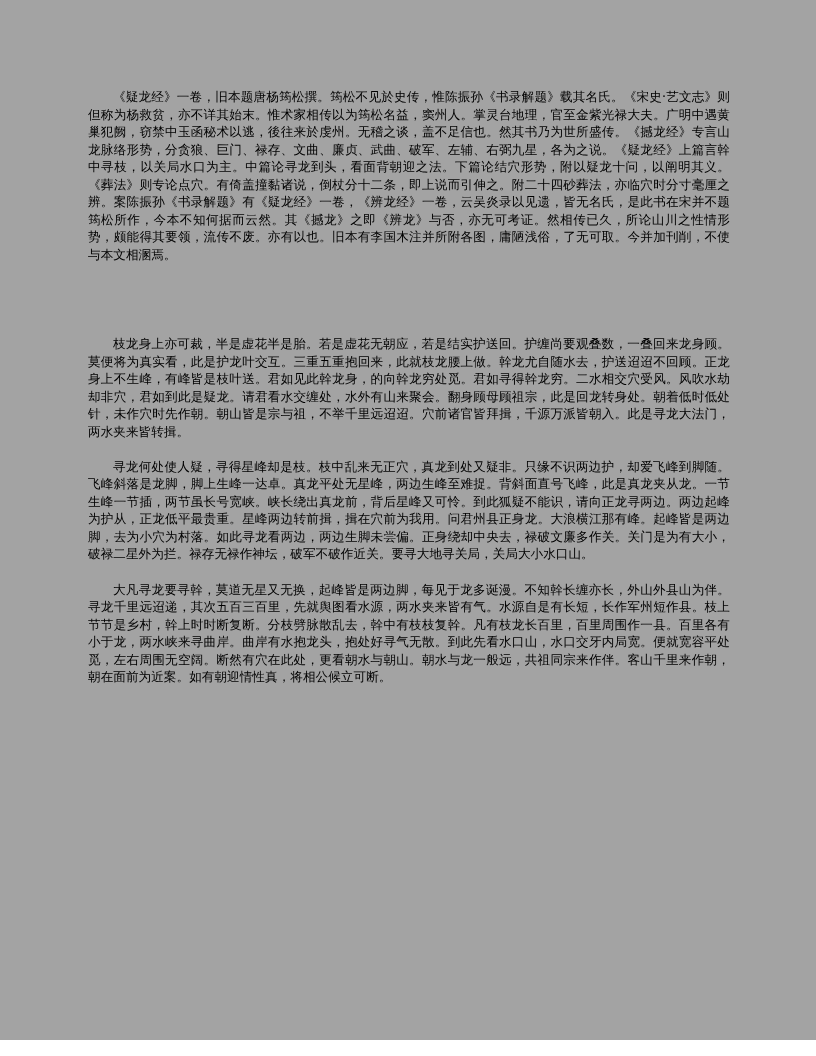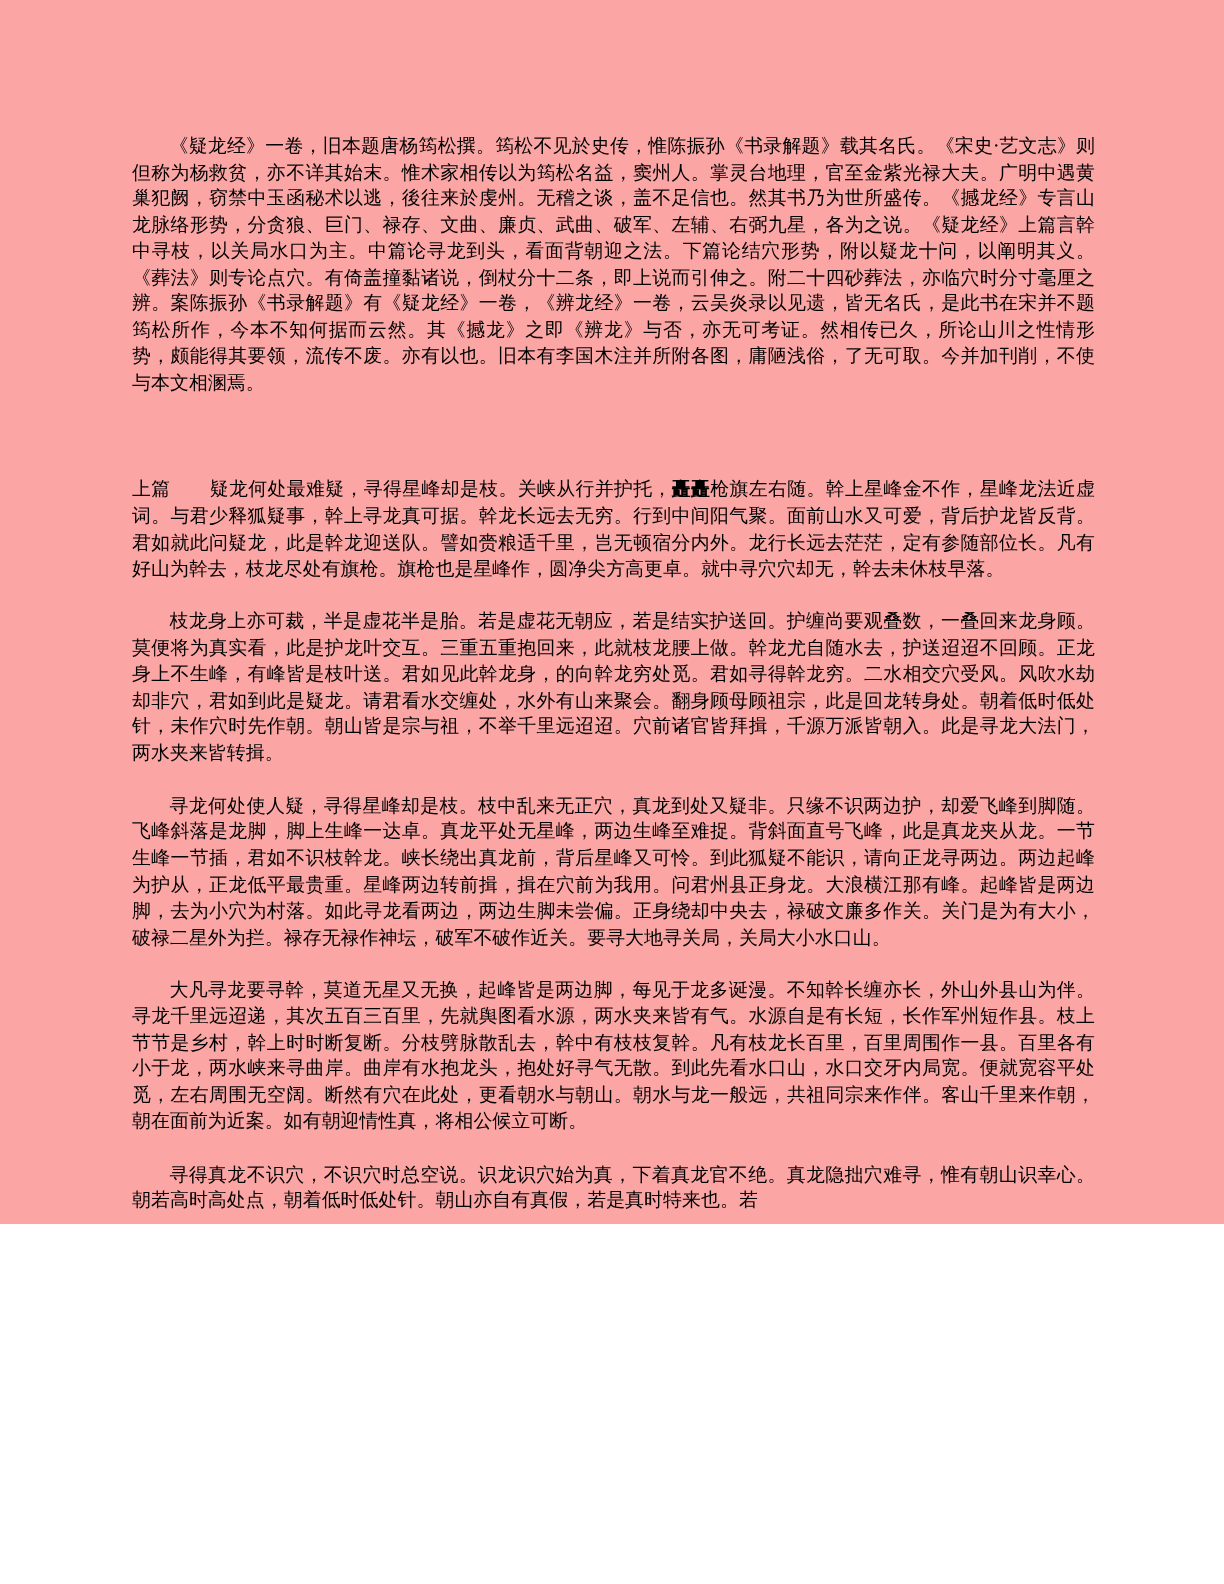--- a/index.html
+++ b/index.html
@@ -7,22 +7,22 @@
     padding: 0;
     background: #ffffff;
   }
   body {
     font-family: "DejaVu Serif", "Liberation Serif", serif;
     color: #000000;
   }
   .page {
     position: relative;
     width: 816px;
-    height: 816px;
-    background: #fca5a5;
+    height: 1040px;
+    background: #a3a3a3;
     box-sizing: border-box;
     overflow: hidden;
   }
   .content {
     position: absolute;
     left: 88px;
     top: 88px;
     width: 642px;
   }
   p.para {
@@ -58,32 +58,30 @@
 </head>
 <body>
 
 <div class="page">
   <div class="content">
 
     <p class="para indent">《疑龙经》一卷，旧本题唐杨筠松撰。筠松不见於史传，惟陈振孙《书录解题》载其名氏。《宋史·艺文志》则但称为杨救贫，亦不详其始末。惟术家相传以为筠松名益，窦州人。掌灵台地理，官至金紫光禄大夫。广明中遇黄巢犯阙，窃禁中玉函秘术以逃，後往来於虔州。无稽之谈，盖不足信也。然其书乃为世所盛传。《撼龙经》专言山龙脉络形势，分贪狼、巨门、禄存、文曲、廉贞、武曲、破军、左辅、右弼九星，各为之说。《疑龙经》上篇言幹中寻枝，以关局水口为主。中篇论寻龙到头，看面背朝迎之法。下篇论结穴形势，附以疑龙十问，以阐明其义。《葬法》则专论点穴。有倚盖撞黏诸说，倒杖分十二条，即上说而引伸之。附二十四砂葬法，亦临穴时分寸毫厘之辨。案陈振孙《书录解题》有《疑龙经》一卷，《辨龙经》一卷，云吴炎录以见遗，皆无名氏，是此书在宋并不题筠松所作，今本不知何据而云然。其《撼龙》之即《辨龙》与否，亦无可考证。然相传已久，所论山川之性情形势，颇能得其要领，流传不废。亦有以也。旧本有李国木注并所附各图，庸陋浅俗，了无可取。今并加刊削，不使与本文相溷焉。</p>
 
     <div class="gap-large"></div>
 
-    <p class="para"><span class="heading-inline">上篇</span><span class="heading-spacer"></span><span>疑龙何处最难疑，寻得星峰却是枝。关峡从行并护托，<span class="bold-glyph">矗矗</span>枪旗左右随。幹上星峰金不作，星峰龙法近虚词。与君少释狐疑事，幹上寻龙真可据。幹龙长远去无穷。行到中间阳气聚。面前山水又可爱，背后护龙皆反背。君如就此问疑龙，此是幹龙迎送队。譬如赍粮适千里，岂无顿宿分内外。龙行长远去茫茫，定有参随部位长。凡有好山为幹去，枝龙尽处有旗枪。旗枪也是星峰作，圆净尖方高更卓。就中寻穴穴却无，幹去未休枝早落。</span></p>
 
     <div class="gap-para"></div>
 
     <p class="para indent">枝龙身上亦可裁，半是虚花半是胎。若是虚花无朝应，若是结实护送回。护缠尚要观叠数，一叠回来龙身顾。莫便将为真实看，此是护龙叶交互。三重五重抱回来，此就枝龙腰上做。幹龙尤自随水去，护送迢迢不回顾。正龙身上不生峰，有峰皆是枝叶送。君如见此幹龙身，的向幹龙穷处觅。君如寻得幹龙穷。二水相交穴受风。风吹水劫却非穴，君如到此是疑龙。请君看水交缠处，水外有山来聚会。翻身顾母顾祖宗，此是回龙转身处。朝着低时低处针，未作穴时先作朝。朝山皆是宗与祖，不举千里远迢迢。穴前诸官皆拜揖，千源万派皆朝入。此是寻龙大法门，两水夹来皆转揖。</p>
 
     <div class="gap-para"></div>
 
-    <p class="para indent">寻龙何处使人疑，寻得星峰却是枝。枝中乱来无正穴，真龙到处又疑非。只缘不识两边护，却爱飞峰到脚随。飞峰斜落是龙脚，脚上生峰一达卓。真龙平处无星峰，两边生峰至难捉。背斜面直号飞峰，此是真龙夹从龙。一节生峰一节插，君如不识枝幹龙。峡长绕出真龙前，背后星峰又可怜。到此狐疑不能识，请向正龙寻两边。两边起峰为护从，正龙低平最贵重。星峰两边转前揖，揖在穴前为我用。问君州县正身龙。大浪横江那有峰。起峰皆是两边脚，去为小穴为村落。如此寻龙看两边，两边生脚未尝偏。正身绕却中央去，禄破文廉多作关。关门是为有大小，破禄二星外为拦。禄存无禄作神坛，破军不破作近关。要寻大地寻关局，关局大小水口山。</p>
+    <p class="para indent">寻龙何处使人疑，寻得星峰却是枝。枝中乱来无正穴，真龙到处又疑非。只缘不识两边护，却爱飞峰到脚随。飞峰斜落是龙脚，脚上生峰一达卓。真龙平处无星峰，两边生峰至难捉。背斜面直号飞峰，此是真龙夹从龙。一节生峰一节插，两节虽长号宽峡。峡长绕出真龙前，背后星峰又可怜。到此狐疑不能识，请向正龙寻两边。两边起峰为护从，正龙低平最贵重。星峰两边转前揖，揖在穴前为我用。问君州县正身龙。大浪横江那有峰。起峰皆是两边脚，去为小穴为村落。如此寻龙看两边，两边生脚未尝偏。正身绕却中央去，禄破文廉多作关。关门是为有大小，破禄二星外为拦。禄存无禄作神坛，破军不破作近关。要寻大地寻关局，关局大小水口山。</p>
 
     <div class="gap-para"></div>
 
     <p class="para indent">大凡寻龙要寻幹，莫道无星又无换，起峰皆是两边脚，每见于龙多诞漫。不知幹长缠亦长，外山外县山为伴。寻龙千里远迢递，其次五百三百里，先就舆图看水源，两水夹来皆有气。水源自是有长短，长作军州短作县。枝上节节是乡村，幹上时时断复断。分枝劈脉散乱去，幹中有枝枝复幹。凡有枝龙长百里，百里周围作一县。百里各有小于龙，两水峡来寻曲岸。曲岸有水抱龙头，抱处好寻气无散。到此先看水口山，水口交牙内局宽。便就宽容平处觅，左右周围无空阔。断然有穴在此处，更看朝水与朝山。朝水与龙一般远，共祖同宗来作伴。客山千里来作朝，朝在面前为近案。如有朝迎情性真，将相公候立可断。</p>
 
     <div class="gap-para"></div>
 
-    <p class="para indent">寻得真龙不识穴，不识穴时总空说。识龙识穴始为真，下着真龙官不绝。真龙隐拙穴难寻，惟有朝山识幸心。朝若高时高处点，朝着低时低处针。朝山亦自有真假，若是真时特来也。若</p>
 
   </div>
 </div>
 
 </body></html>

